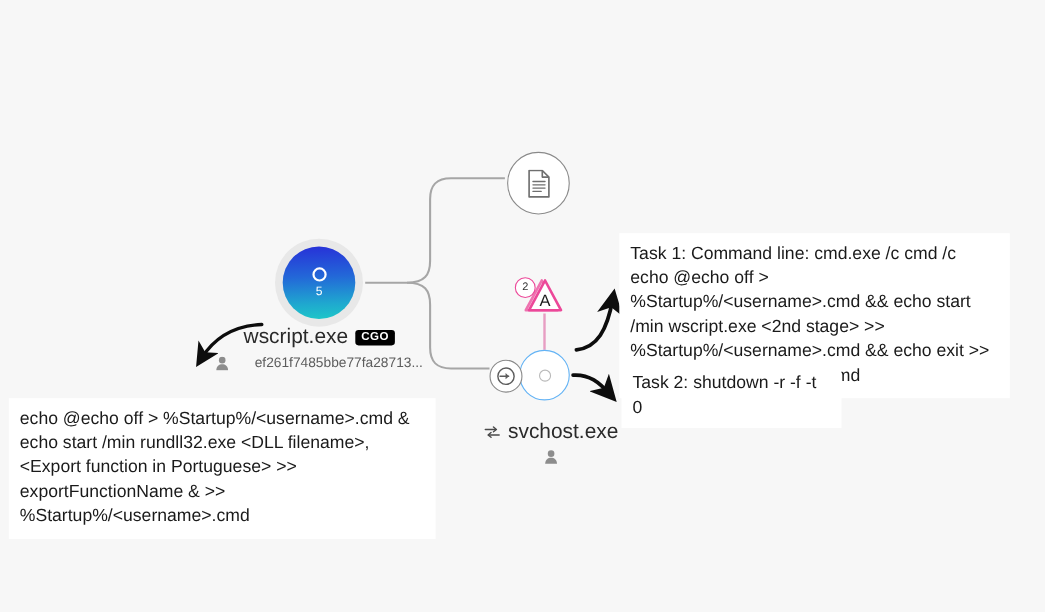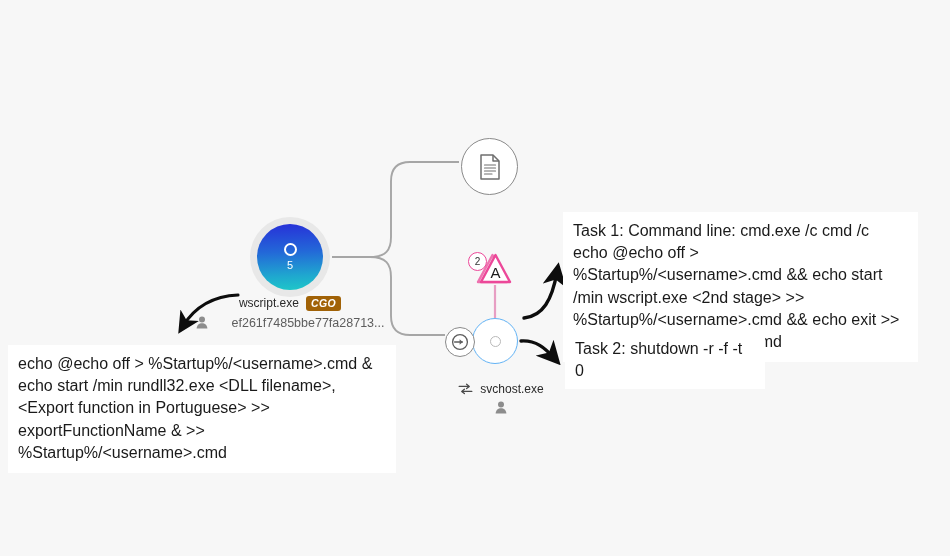--- a/index.html
+++ b/index.html
@@ -77,28 +77,27 @@
     font-family: "Liberation Sans", sans-serif;
   }
   .label-row-main {
     display: flex;
     align-items: center;
     justify-content: center;
     gap: 7px;
     white-space: nowrap;
   }
   .label-name {
-    font-size: 12px;
+    font-size: 19px;
     color: #2a2a2a;
   }
   .badge-cgo {
-    background: #a16207;
+    background: #000000;
     color: #ffffff;
     font-size: 10.5px;
-    font-style: italic;
     font-weight: bold;
     letter-spacing: 0.4px;
     padding: 1.5px 5px 2px 5px;
     border-radius: 3px;
     line-height: 11px;
   }
   .label-row-user {
     display: flex;
     align-items: center;
     justify-content: center;
@@ -199,21 +198,21 @@
   }
   #annot-task2 {
     left: 565px;
     top: 332px;
     width: 200px;
     padding-top: 6px;
     padding-bottom: 7px;
   }
   #annot-dropper {
     left: 8px;
-    top: 345px;
+    top: 362px;
     width: 388px;
   }
 </style>
 </head>
 <body>
 
 <div id="canvas">
 
   <svg class="layer-svg" viewBox="0 0 950 556">
 

